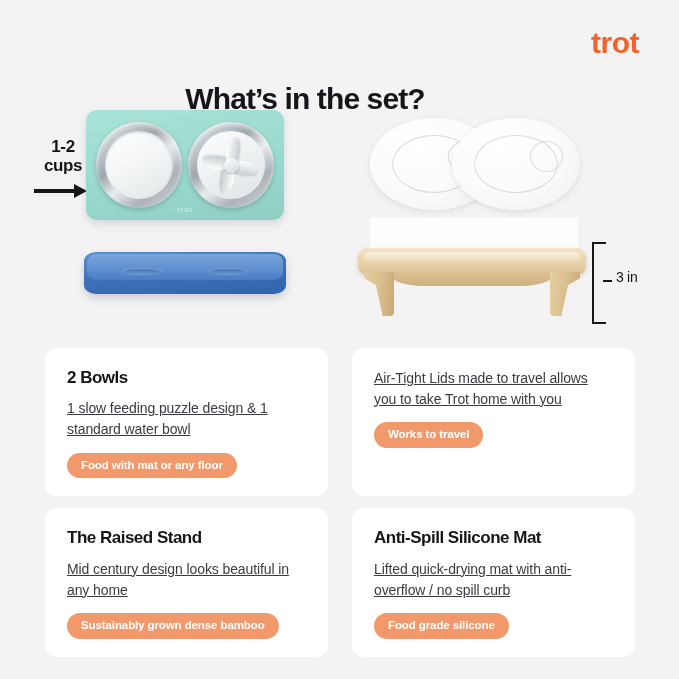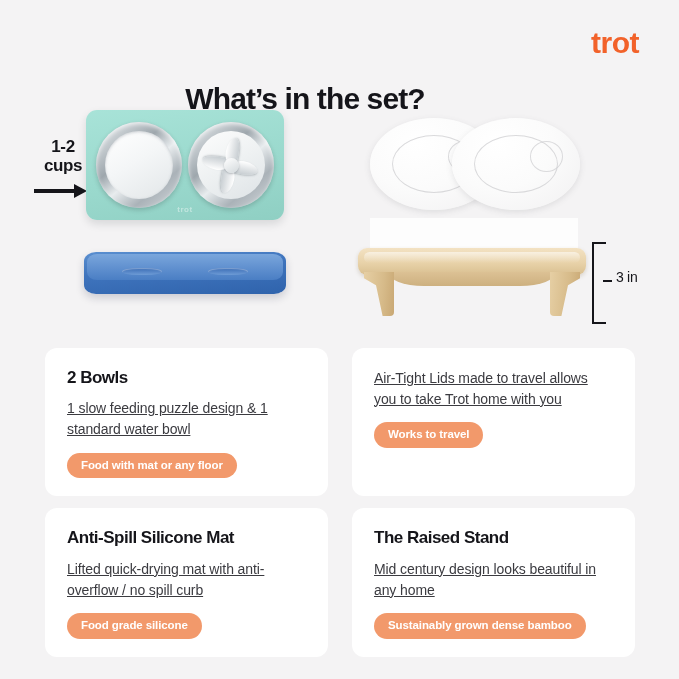--- a/index.html
+++ b/index.html
@@ -449,24 +449,24 @@
     <p class="card-desc">1 slow feeding puzzle design &amp; 1 standard water bowl</p>
     <span class="badge">Food with mat or any floor</span>
   </div>
 
   <div class="card">
     <p class="card-desc">Air-Tight Lids made to travel allows you to take Trot home with you</p>
     <span class="badge">Works to travel</span>
   </div>
 
   <div class="card">
+    <h2 class="card-title">The Raised Stand</h2>
+    <p class="card-desc">Mid century design looks beautiful in any home</p>
+    <span class="badge">Sustainably grown dense bamboo</span>
+  </div>
+
+  <div class="card">
     <h2 class="card-title">Anti-Spill Silicone Mat</h2>
     <p class="card-desc">Lifted quick-drying mat with anti-overflow / no spill curb</p>
     <span class="badge">Food grade silicone</span>
   </div>
 
-  <div class="card">
-    <h2 class="card-title">The Raised Stand</h2>
-    <p class="card-desc">Mid century design looks beautiful in any home</p>
-    <span class="badge">Sustainably grown dense bamboo</span>
-  </div>
-
 </div>
 
 </body></html>

